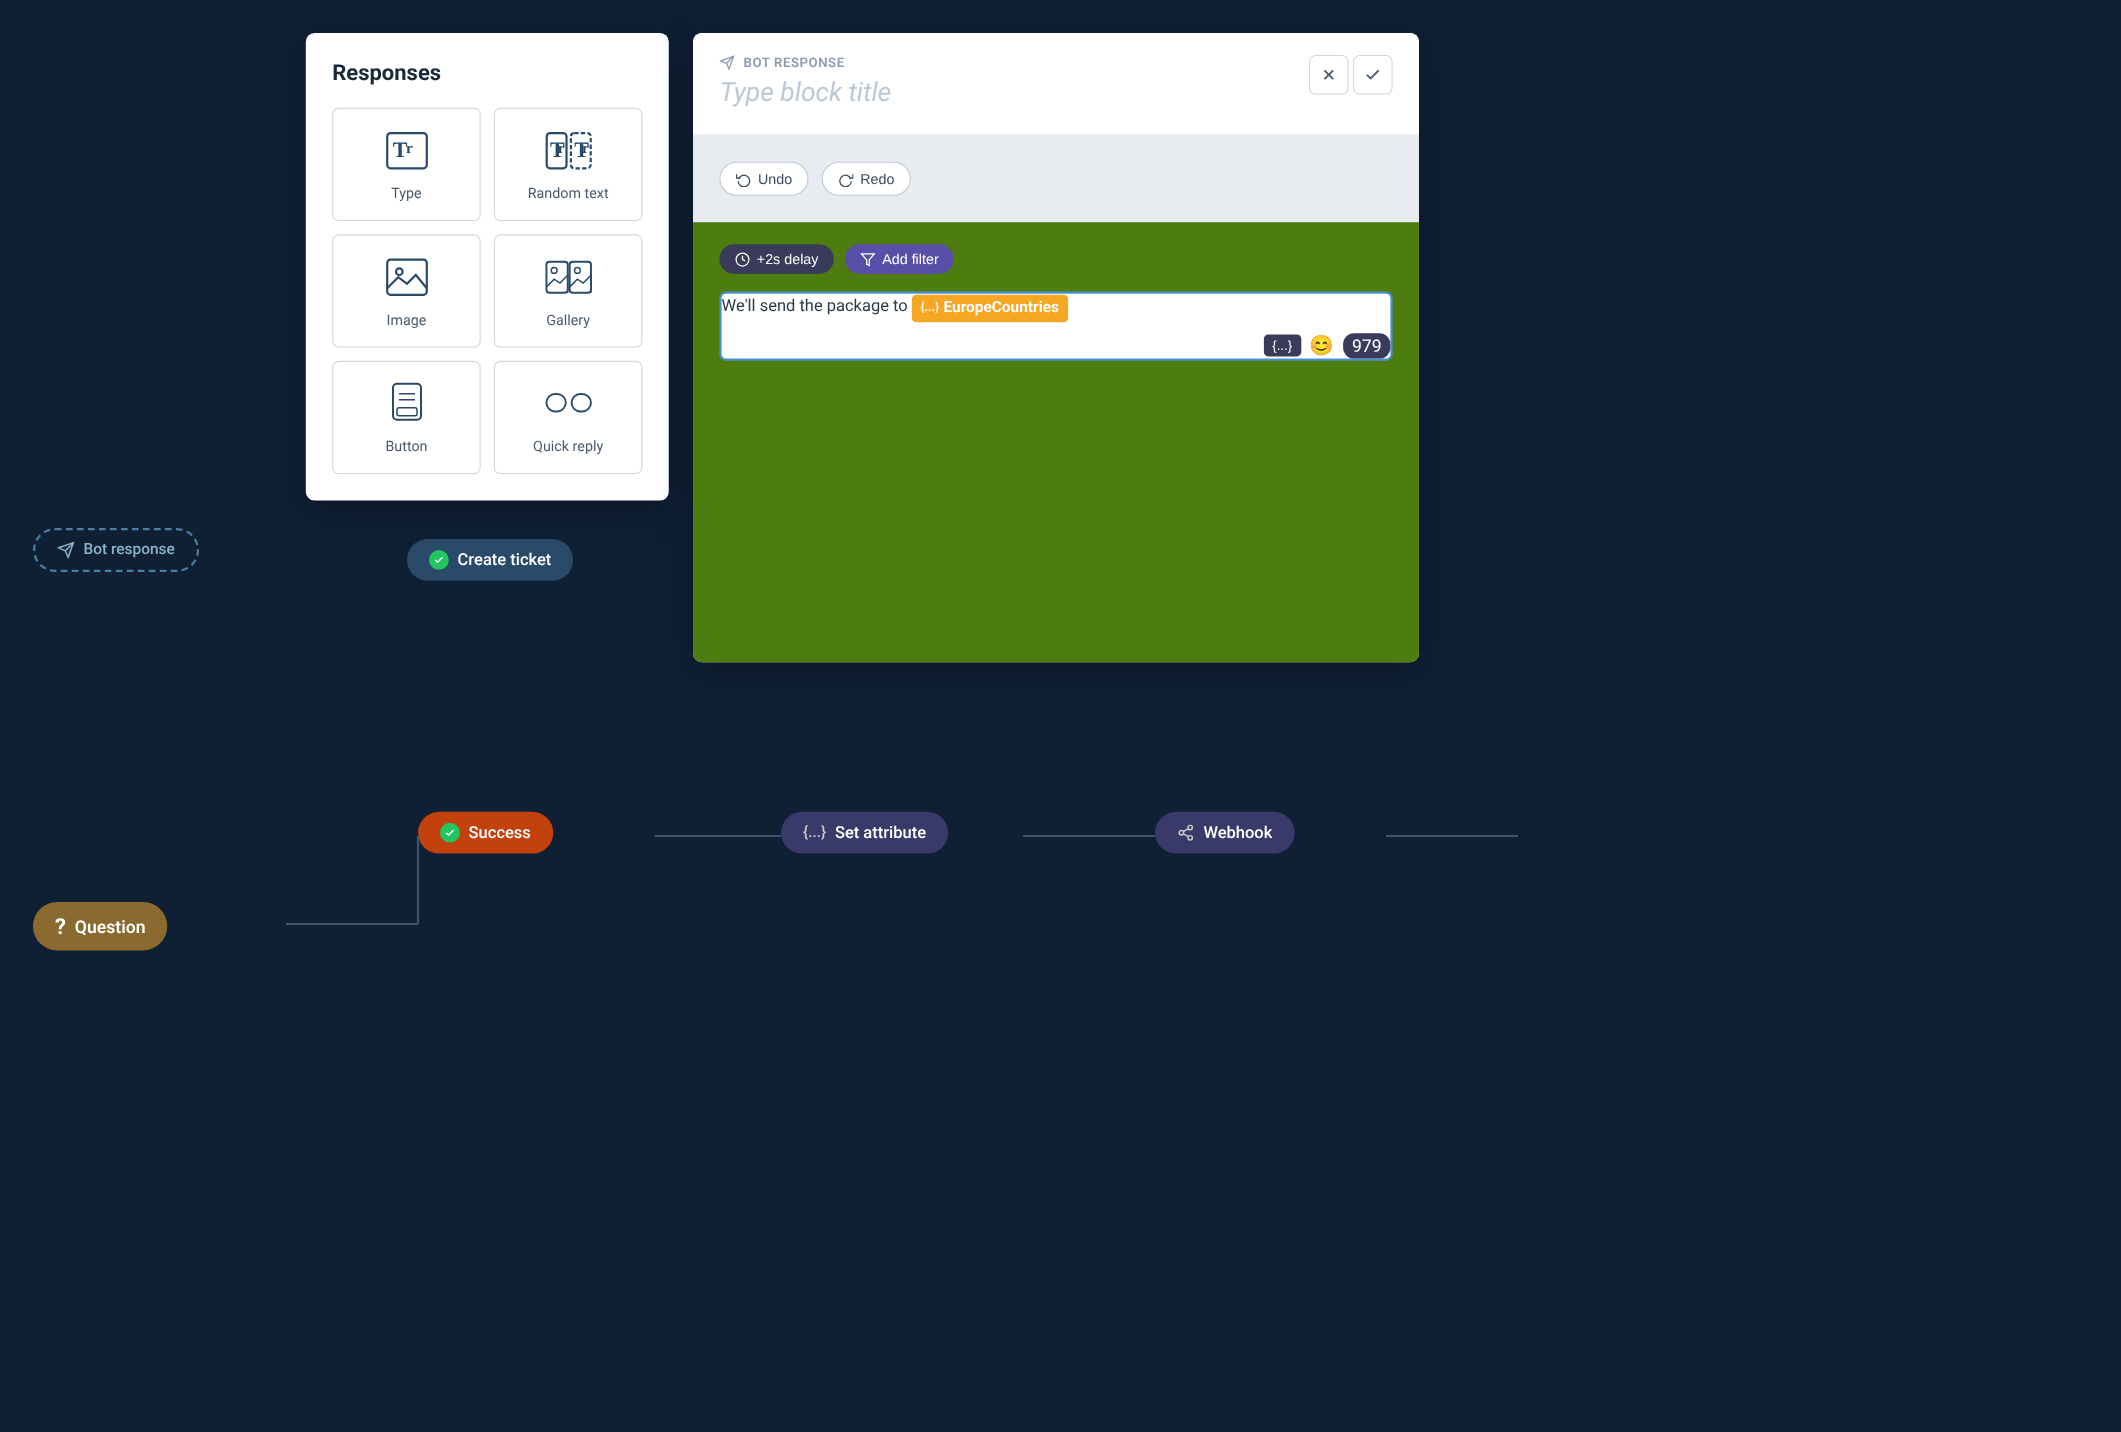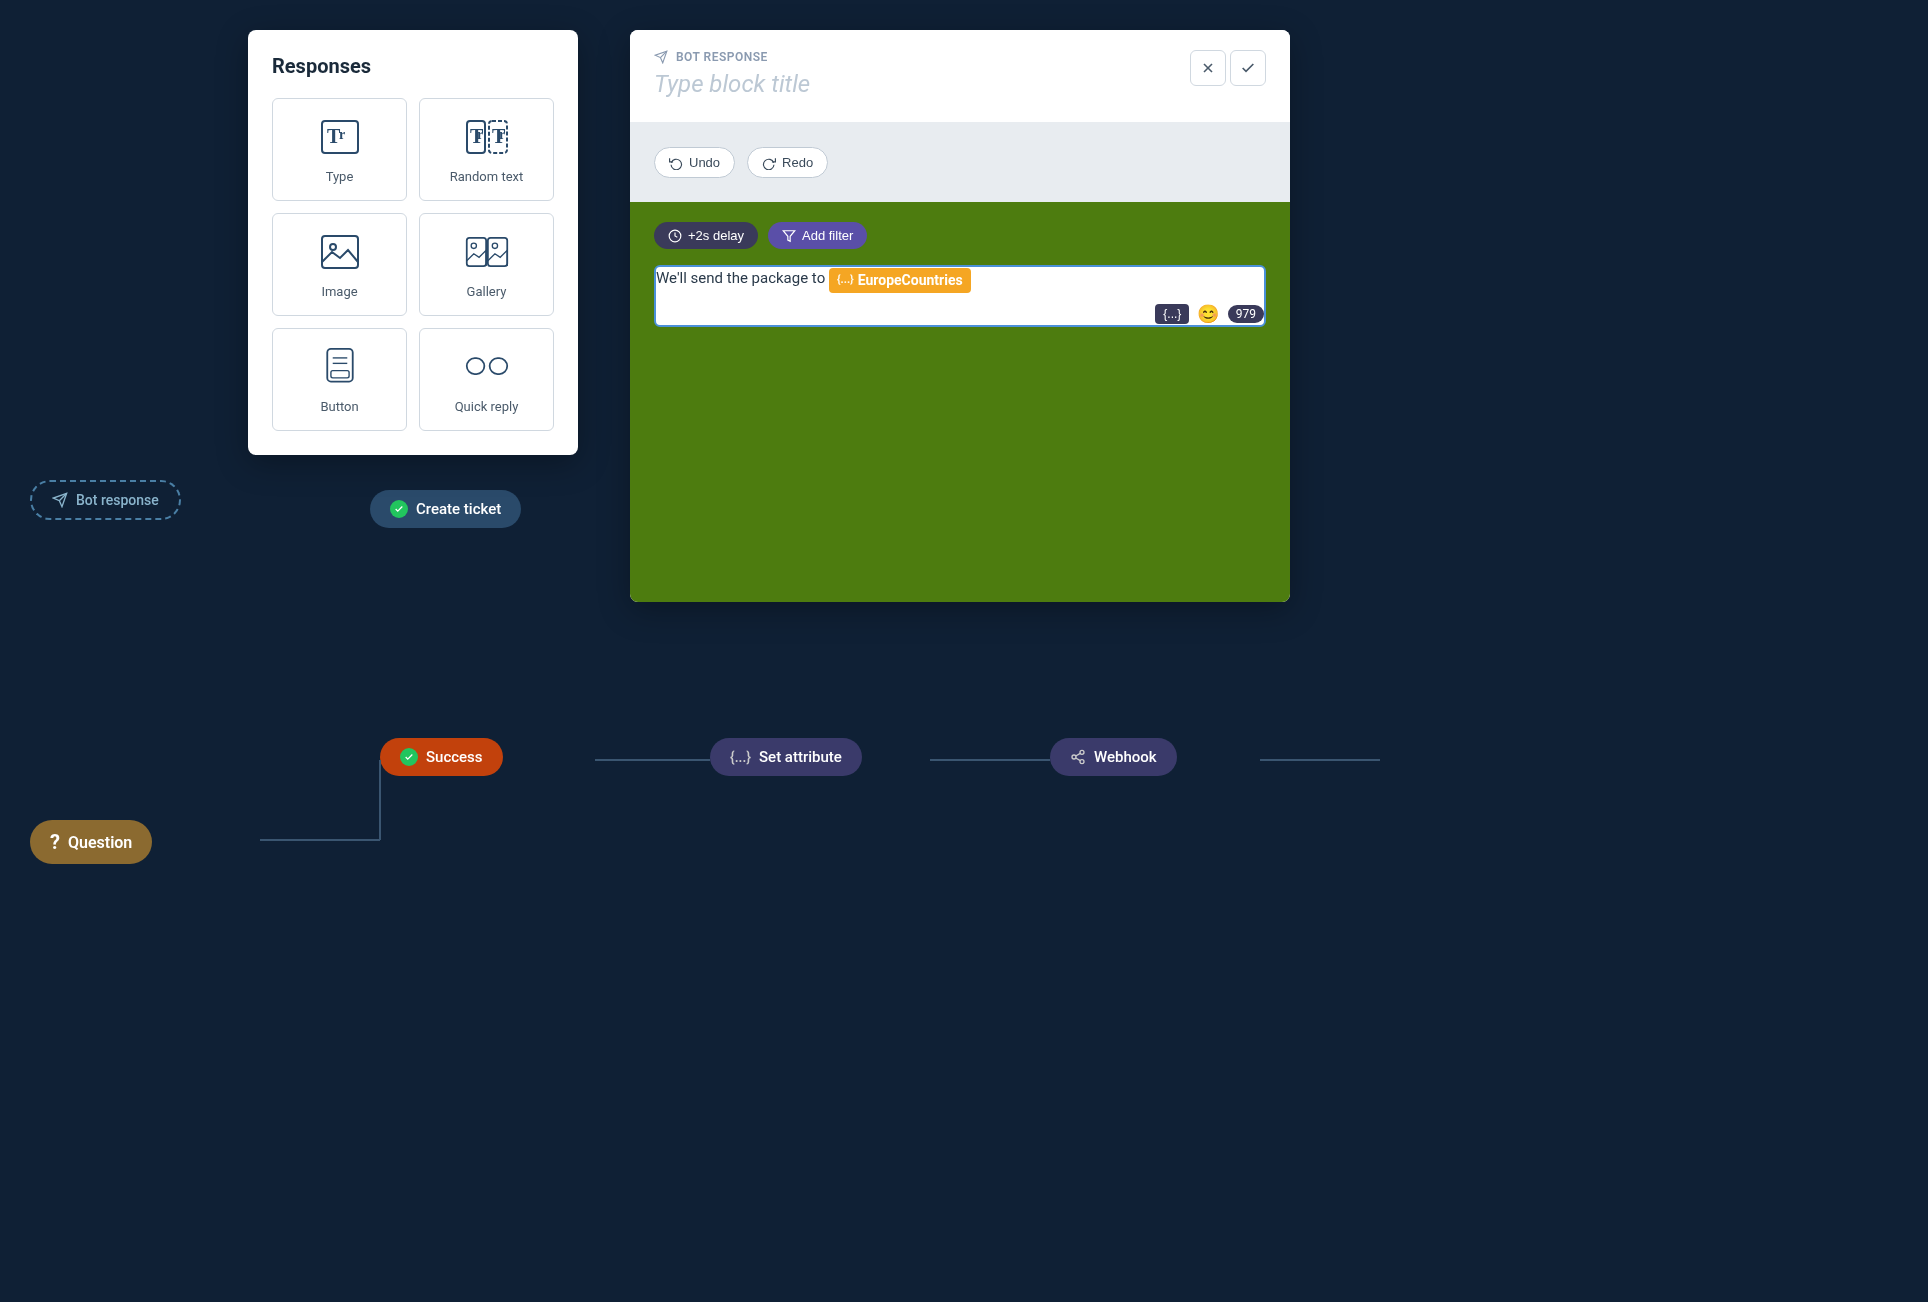--- a/index.html
+++ b/index.html
@@ -76,21 +76,21 @@
       top: 820px;
       background: #8b6a30;
       border: none;
       font-size: 16px;
       font-weight: 600;
     }
 
     
     .responses-panel {
       position: absolute;
-      left: 248px;
+      left: 278px;
       top: 30px;
       width: 330px;
       background: #fff;
       border-radius: 8px;
       box-shadow: 0 8px 32px rgba(0,0,0,0.3);
       padding: 24px;
     }
 
     .responses-panel-title {
       font-size: 20px;
@@ -312,21 +312,21 @@
       padding: 3px 8px;
       font-size: 12px;
       cursor: pointer;
     }
 
     .char-count {
       background: #3a3a5a;
       color: #fff;
       border-radius: 10px;
       padding: 2px 8px;
-      font-size: 12px;
+      font-size: 16px;
       text-align: center;
     }
 
     .emoji-btn {
       background: none;
       border: none;
       cursor: pointer;
       font-size: 18px;
     }
 

